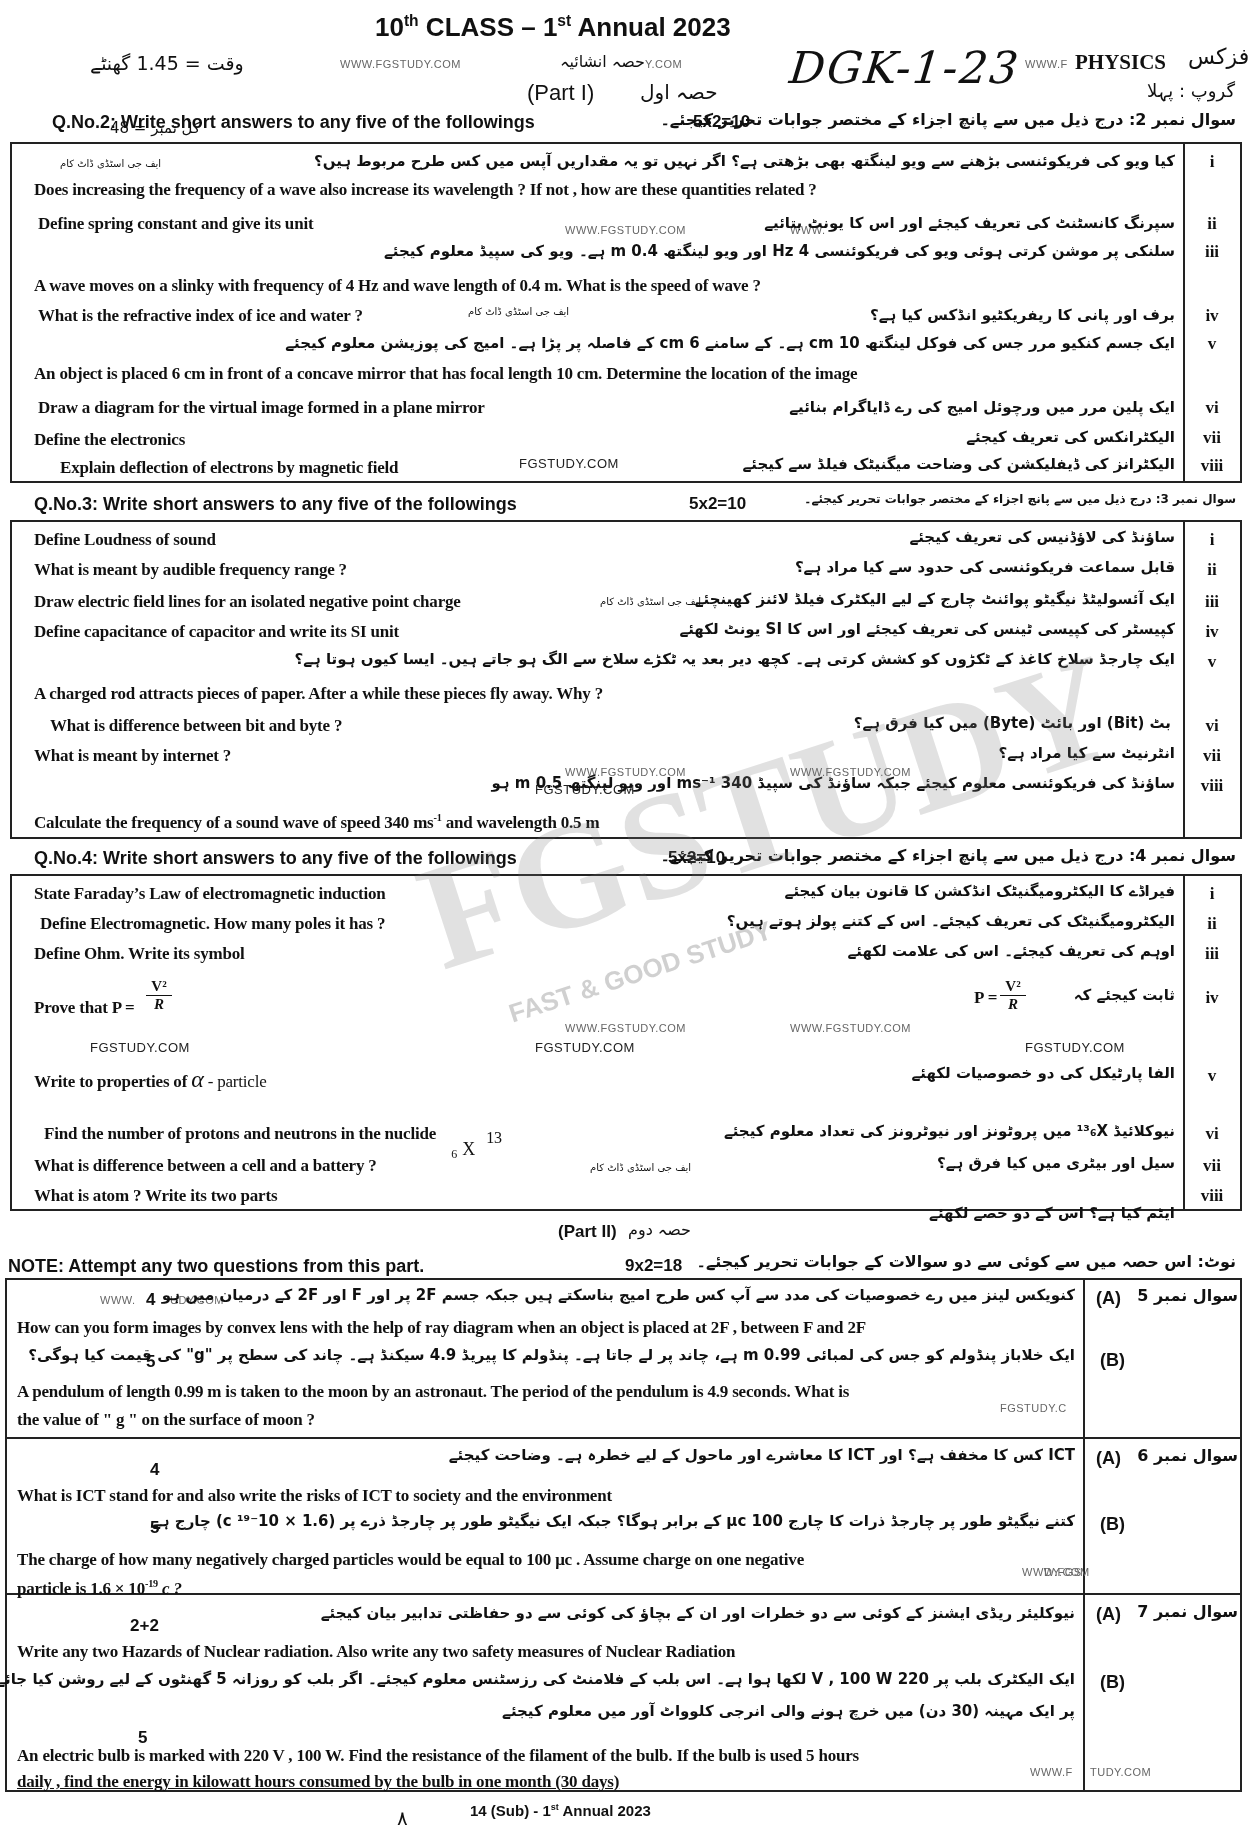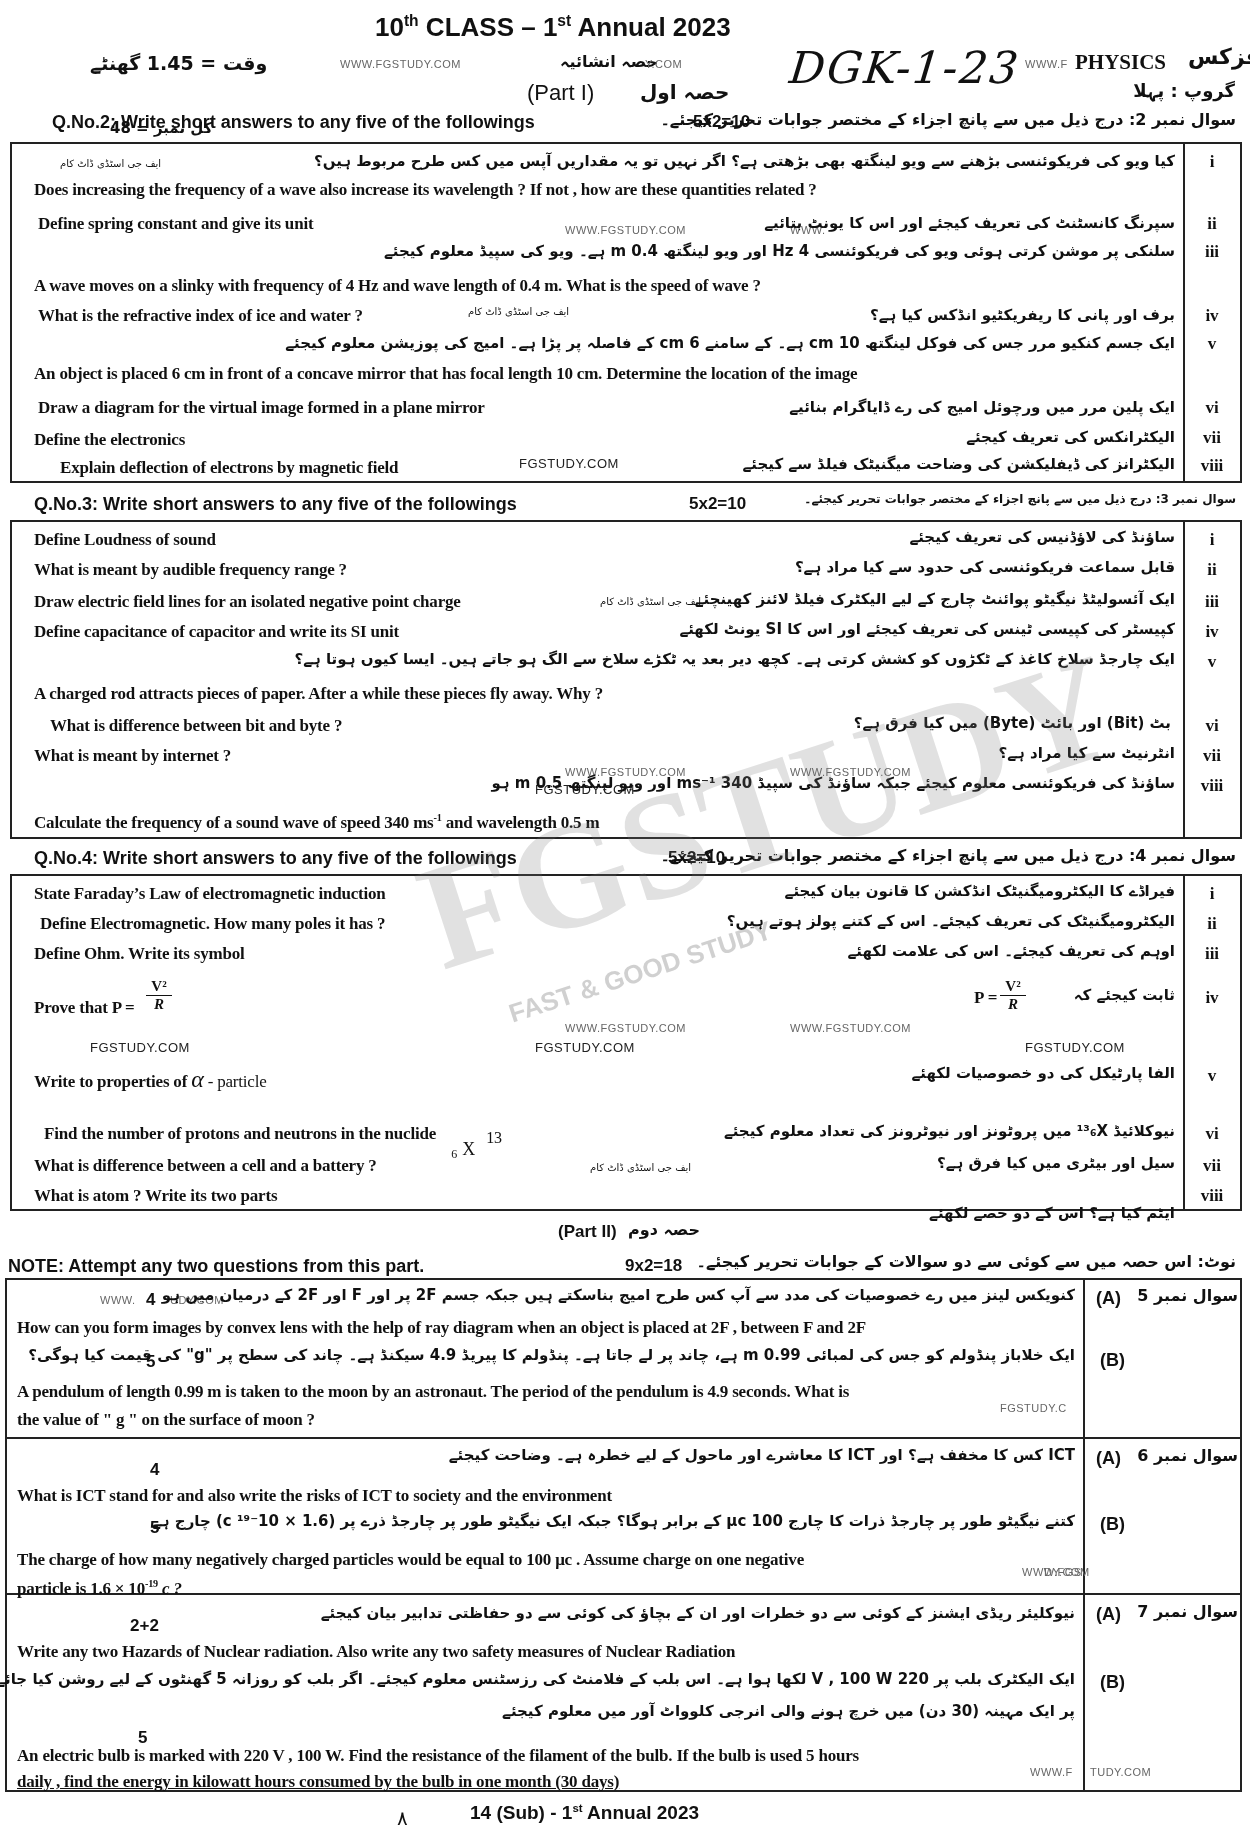--- a/index.html
+++ b/index.html
@@ -1,20 +1,20 @@
 <!DOCTYPE html>
 <html><head>
 <meta charset="utf-8">
 <style>
   html, body { margin:0; padding:0; background:#ffffff; }
   body { width:1250px; height:1833px; position:relative; overflow:hidden; color:#111; font-family:"Liberation Serif", serif; }
   .abs { position:absolute; }
   .sans { font-family:"Liberation Sans", sans-serif; }
   .serif { font-family:"Liberation Serif", serif; }
-  .urdu { font-family:"DejaVu Sans", sans-serif; direction:rtl; font-weight:bold; }
+  .urdu { font-family:"DejaVu Sans", sans-serif; direction:rtl; font-weight:normal; }
   .bold { font-weight:bold; }
   .wm { position:absolute; font-family:"Liberation Sans", sans-serif; font-size:11px; color:#666; letter-spacing:0.5px; }
   .box { position:absolute; border:2px solid #222; box-sizing:border-box; }
   .vline { position:absolute; width:0; border-left:2px solid #222; }
   .hline { position:absolute; height:0; border-top:2px solid #222; }
   .en { position:absolute; font-family:"Liberation Serif", serif; font-weight:bold; font-size:17px; white-space:nowrap; letter-spacing:-0.2px; }
   .ur { position:absolute; font-family:"DejaVu Sans", sans-serif; font-weight:bold; font-size:15px; white-space:nowrap; direction:rtl; text-align:right; }
   .num { position:absolute; font-family:"Liberation Serif", serif; font-weight:bold; font-size:17px; text-align:center; width:40px; }
   .qhead { position:absolute; font-family:"Liberation Sans", sans-serif; font-weight:bold; font-size:18px; white-space:nowrap; }
   .marks { position:absolute; font-family:"Liberation Sans", sans-serif; font-weight:bold; font-size:17px; }
@@ -260,15 +260,15 @@
 <div class="lbl" data-name="q7-part-b-label" style="left:1100px; top:1672px;">(B)</div>
 <div class="ur" data-name="q7-part-b-urdu-line1" style="right:175px; top:1670px;">ایک الیکٹرک بلب پر 220 V , 100 W لکھا ہوا ہے۔ اس بلب کے فلامنٹ کی رزسٹنس معلوم کیجئے۔ اگر بلب کو روزانہ 5 گھنٹوں کے لیے روشن کیا جائے تو اس بلب</div>
 <div class="ur" data-name="q7-part-b-urdu-line2" style="right:175px; top:1702px;">پر ایک مہینہ (30 دن) میں خرچ ہونے والی انرجی کلوواٹ آور میں معلوم کیجئے</div>
 <div class="marks" data-name="q7-part-b-marks" style="left:138px; top:1728px;">5</div>
 <div class="en" data-name="q7-part-b-english-line1" style="left:17px; top:1746px;">An electric bulb is marked with  220 V , 100 W. Find the resistance of the filament of the bulb. If the bulb is used 5 hours</div>
 <div class="wm" data-name="watermark-site" style="left:1030px; top:1766px;">WWW.F</div>
 <div class="wm" data-name="watermark-fragment" style="left:1090px; top:1766px;">TUDY.COM</div>
 <div class="en" data-name="q7-part-b-english-line2" style="left:17px; top:1772px;text-decoration:underline;">daily , find the energy in kilowatt hours consumed by the bulb in one month (30 days)</div>
 
 <div class="abs" data-name="footer-mark" style="left:397px; top:1806px; font-family:'DejaVu Sans', sans-serif; font-size:20px;">٨</div>
-<div class="abs sans bold" data-name="footer-code" style="left:470px; top:1802px; font-size:19px; white-space:nowrap;">
+<div class="abs sans bold" data-name="footer-code" style="left:470px; top:1802px; font-size:15px; white-space:nowrap;">
   <span data-name="footer-paper-code">14 (Sub) - 1</span><sup data-name="footer-sup">st</sup><span data-name="footer-year">  Annual 2023</span>
 </div>
 
 </body></html>

